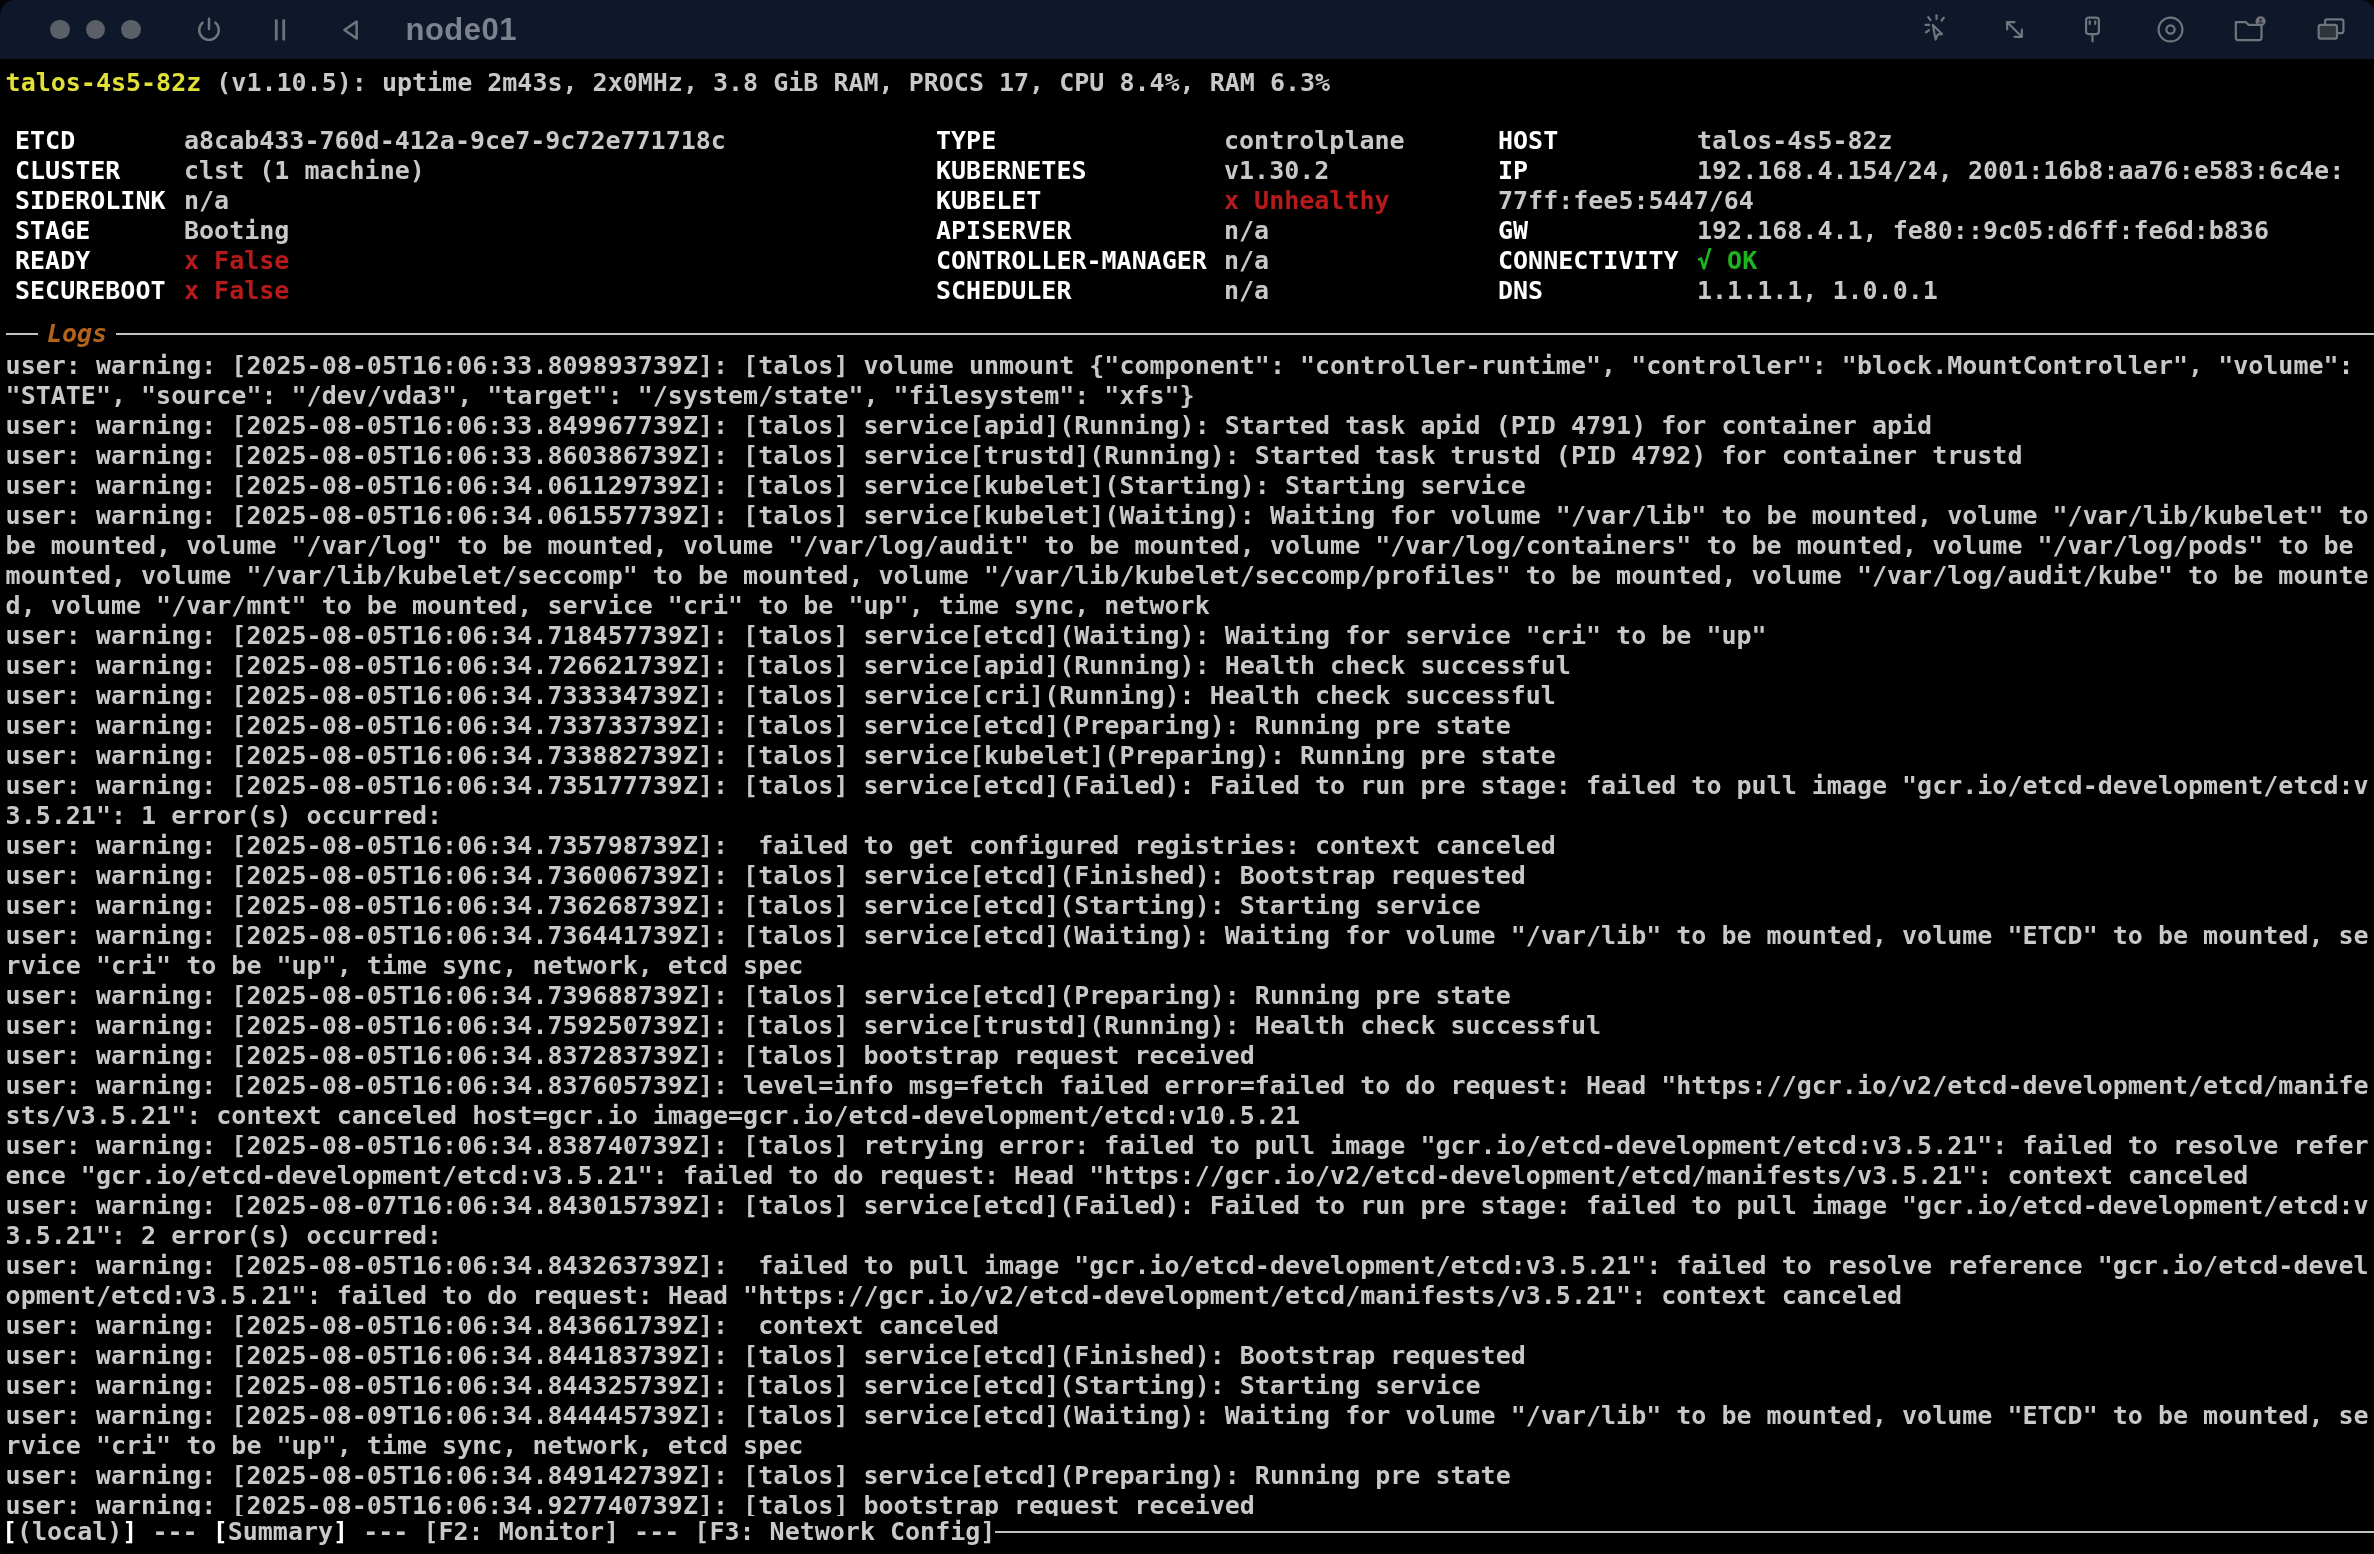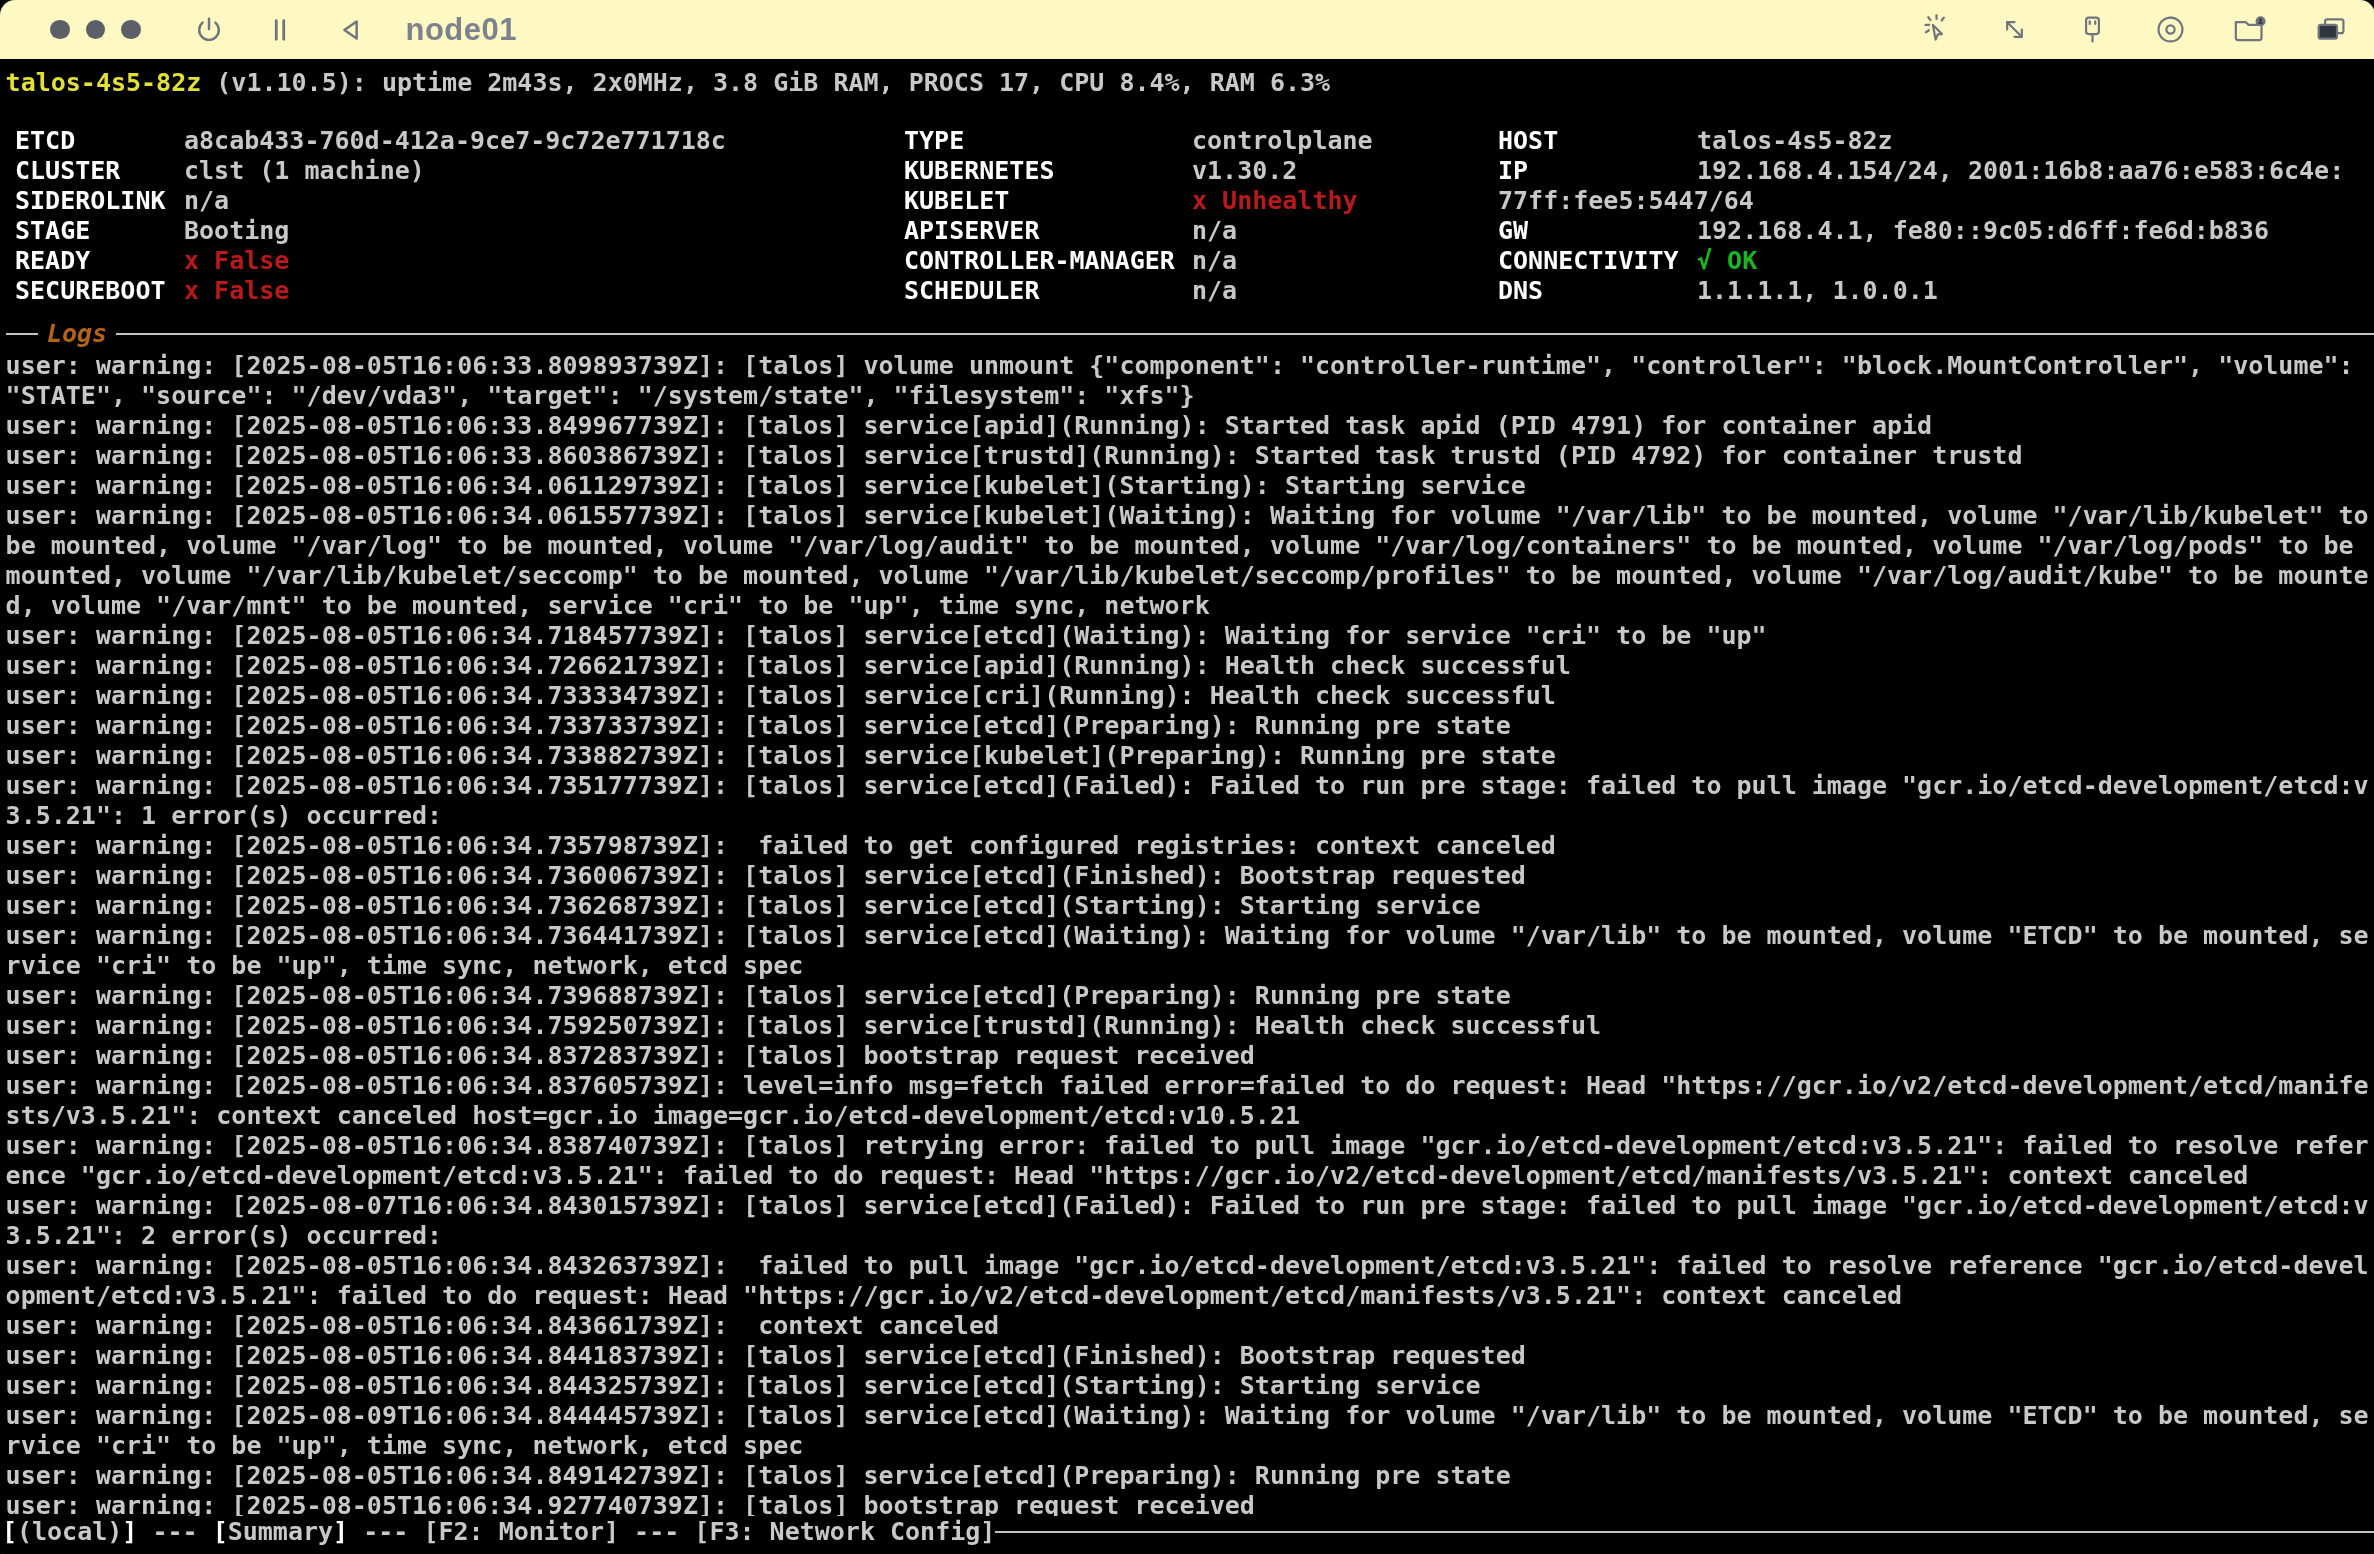--- a/index.html
+++ b/index.html
@@ -1,19 +1,19 @@
 <!DOCTYPE html>
 <html style="font-size:15px"><head>
 <meta charset="utf-8">
 <style>
   html,body{margin:0;padding:0;background:#050505;}
   .window{position:relative;width:2375px;height:1555px;background:#000;
           border-radius:15px 15px 11px 11px;overflow:hidden;}
   
-  .titlebar{height:59px;background:#fef9c3;display:flex;align-items:center;
+  .titlebar{height:59px;background:#0f172a;display:flex;align-items:center;
             font-family:"Liberation Sans",sans-serif;}
   .lights{display:flex;gap:16px;margin-left:50px;}
   .light{width:19.5px;height:19.5px;border-radius:50%;background:#5a5f68;}
   .tb-btn{background:none;border:none;padding:0;margin:0;display:flex;align-items:center;justify-content:center;cursor:default;}
   .tb-left{display:flex;align-items:center;gap:41px;margin-left:52px;}
   .tb-title{margin-left:39px;font-size:31px;font-weight:bold;color:#7d838e;letter-spacing:0.5px;}
   .tb-right{margin-left:auto;margin-right:26px;display:flex;align-items:center;gap:45px;}
   .icon-svg{display:block;}
   
   .terminal{height:1495px;display:flex;flex-direction:column;
@@ -26,21 +26,21 @@
   .green{color:#1db520;}
   .white{color:#ffffff;}
   .info-grid{position:relative;height:178px;margin-top:28px;}
   .col{position:absolute;top:0;}
   .col1{left:15px;width:881px;}
   .col2{left:904px;width:584px;}
   .col3{left:1498px;width:867px;}
   .irow{display:flex;height:30px;white-space:pre;overflow:hidden;}
   .lbl{color:#ffffff;flex:0 0 auto;}
   .col1 .lbl{width:169px;}
-  .col2 .lbl{width:288px;}
+  .col2 .lbl{width:288px;margin-left:32px;}
   .col3 .lbl{width:199px;}
   .val{flex:1 1 auto;}
   
   .logs-header{display:flex;align-items:center;height:30px;margin-top:15px;font-style:italic;}
   .rule{border-top:2.8px solid #bfc3c8;height:0;}
   .rule-lead{width:32px;margin-left:5.6px;}
   .rule-grow{flex:1;}
   .logs-title{color:#b4641a;padding:0 9.3px;}
   .logs-body{flex:1;padding:1.9px 5.6px 0 5.6px;overflow:hidden;}
   .logline{white-space:pre-wrap;word-break:break-all;}

